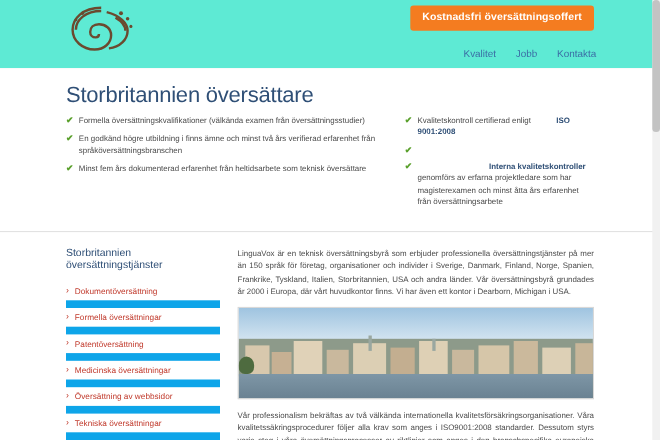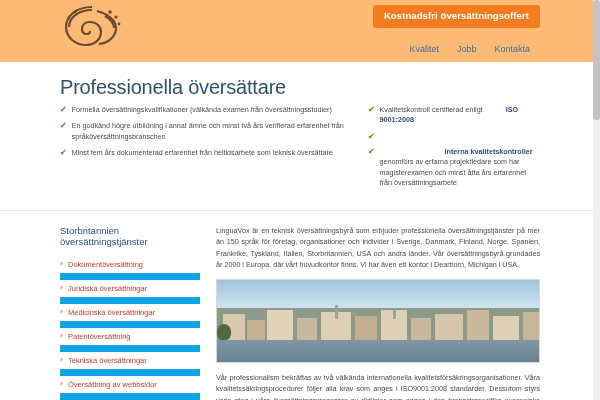--- a/index.html
+++ b/index.html
@@ -8,21 +8,21 @@
     font-family: "Liberation Sans", sans-serif;
     background: #ffffff;
     overflow: hidden;
   }
   .page { position: relative; width: 600px; height: 400px; background: #fff; }
 
   
   .header {
     position: relative;
     height: 62px;
-    background: #fdba74;
+    background: #5eead4;
   }
   .logo {
     position: absolute;
     left: 60px; top: 2px;
     width: 64px; height: 48px;
     display: flex; align-items: center; justify-content: center;
   }
   .logo svg { display:block; }
 
   .cta-button {
@@ -36,21 +36,21 @@
     border-radius: 3px;
     letter-spacing: .1px;
     white-space: nowrap;
     border: none;
     cursor: pointer;
     line-height: 1;
   }
 
   .nav {
     position: absolute;
-    right: 70px; top: 44px;
+    right: 58px; top: 44px;
     display: flex;
     gap: 18px;
     align-items: center;
   }
   .nav a {
     font-size: 9px;
     color: #3b6ea5;
     text-decoration: none;
     white-space: nowrap;
   }
@@ -211,31 +211,31 @@
 
     <nav class="nav">
       <a href="#">Kvalitet</a>
       <a href="#">Jobb</a>
       <a href="#">Kontakta</a>
     </nav>
     <div class="header-rule"></div>
   </div>
 
   <section class="hero">
-    <h1>Professionella översättare</h1>
+    <h1>Storbritannien översättare</h1>
 
     <div class="hero-cols">
       <div class="hero-left">
         <div class="check-item">
           <span class="tick">✔</span>
           <span>Formella översättningskvalifikationer (välkända examen från översättningsstudier)</span>
         </div>
         <div class="check-item">
           <span class="tick">✔</span>
-          <span>En godkänd högre utbildning i annat ämne och minst två års verifierad erfarenhet från språköversättningsbranschen</span>
+          <span>En godkänd högre utbildning i finns ämne och minst två års verifierad erfarenhet från språköversättningsbranschen</span>
         </div>
         <div class="check-item">
           <span class="tick">✔</span>
           <span>Minst fem års dokumenterad erfarenhet från heltidsarbete som teknisk översättare</span>
         </div>
       </div>
 
       <div class="hero-right">
         <div class="check-item">
           <span class="tick">✔</span>
@@ -252,25 +252,25 @@
     </div>
     <div class="hero-rule"></div>
   </section>
 
   <div class="main">
 
     <aside class="sidebar">
       <div class="side-title">Storbritannien översättningstjänster</div>
       <ul class="side-list">
         <li>Dokumentöversättning</li>
-        <li>Juridiska översättningar</li>
+        <li>Formella översättningar</li>
+        <li>Patentöversättning</li>
         <li>Medicinska översättningar</li>
-        <li>Patentöversättning</li>
+        <li>Översättning av webbsidor</li>
         <li>Tekniska översättningar</li>
-        <li>Översättning av webbsidor</li>
         <li>Lokaliseringstjänster för mjukvara</li>
       </ul>
 
       <div class="side-title second">Språktjänster på 150 språk</div>
 
     </aside>
 
     <div class="content">
       <p>LinguaVox är en teknisk översättningsbyrå som erbjuder professionella översättningstjänster på mer än 150 språk för företag, organisationer och individer i Sverige, Danmark, Finland, Norge, Spanien, Frankrike, Tyskland, Italien, Storbritannien, USA och andra länder. Vår översättningsbyrå grundades år 2000 i Europa, där vårt huvudkontor finns. Vi har även ett kontor i Dearborn, Michigan i USA.</p>
 

